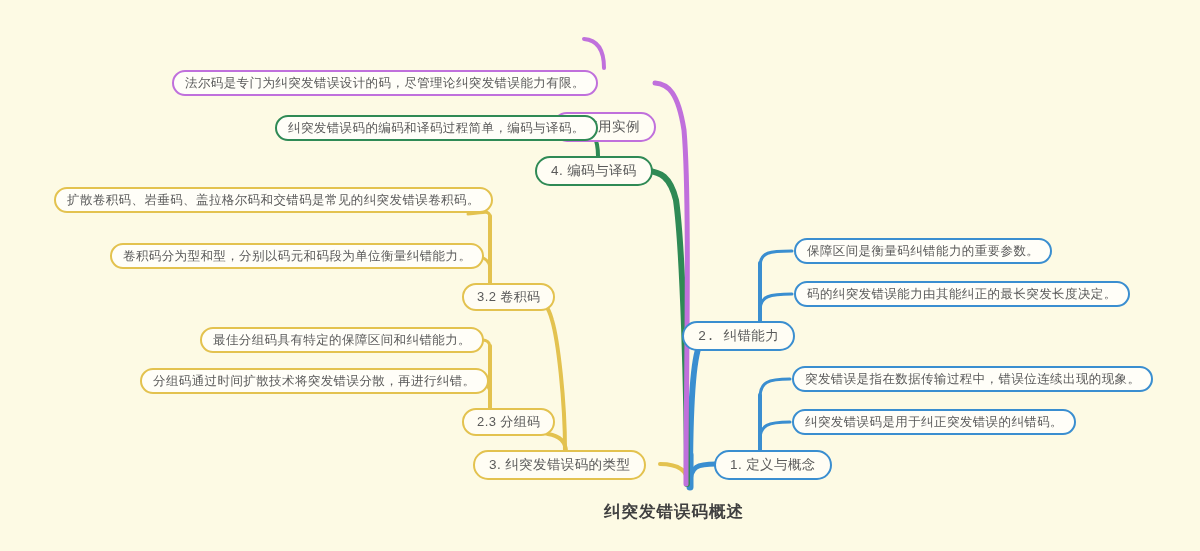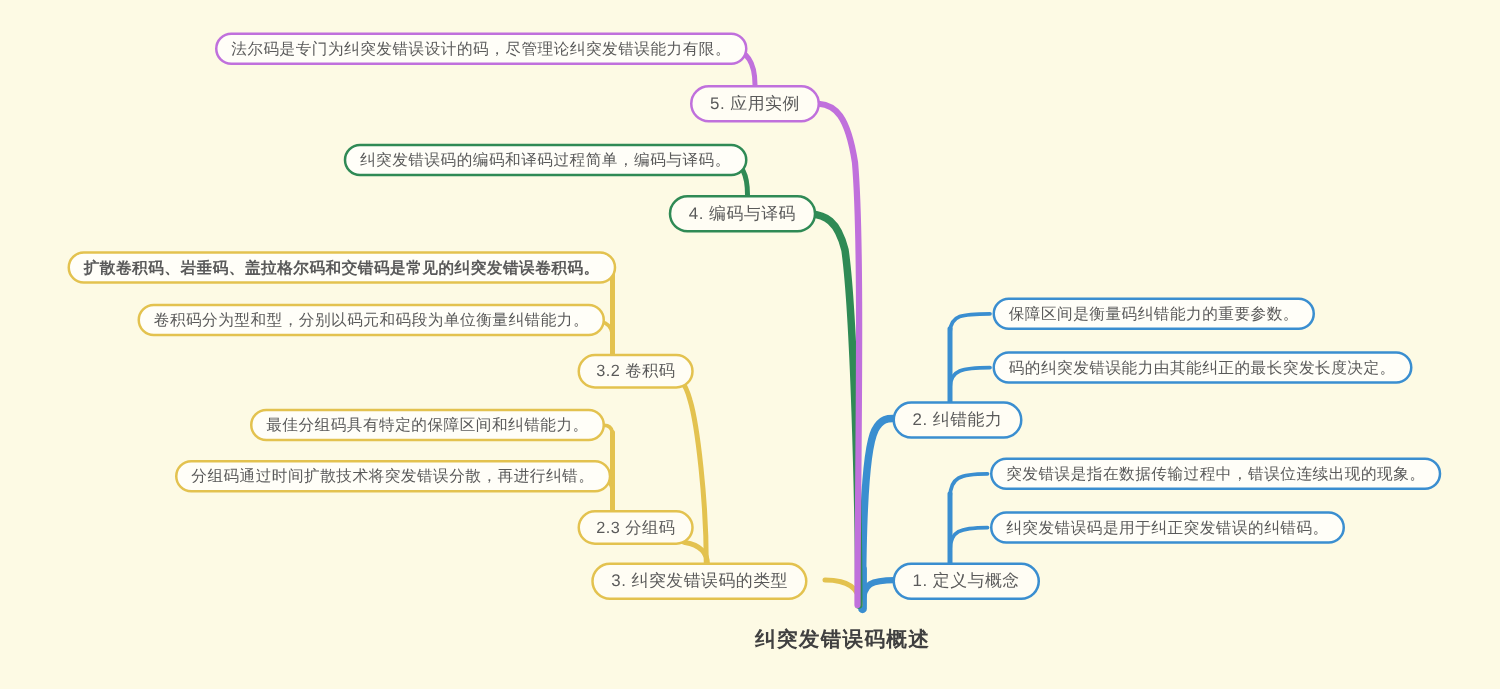--- a/index.html
+++ b/index.html
@@ -57,21 +57,21 @@
   .sub-box {
     height: 28px;
     border-radius: 14px;
     font-size: 13px;
     padding: 4px 13px;
     background: #fffdf4;
   }
   .c-blue   { border-color: #3a8ed0; }
   .c-gold   { border-color: #e3c24f; }
   .c-green  { border-color: #2f8a55; }
-  .c-purple { border-color: #c070dc; }
+  .c-purple { border-color: #c070dc; margin-top: 44px; }
 
   .root-title {
     position: absolute;
     font-size: 16.5px;
     font-weight: bold;
     color: #404040;
     letter-spacing: 1px;
     white-space: nowrap;
   }
 </style>
@@ -128,21 +128,21 @@
     <span>5. 应用实例</span>
   </div>
 
   <div class="node-box leaf-box c-green" style="left:275px; top:115px;">
     <span>纠突发错误码的编码和译码过程简单，编码与译码。</span>
   </div>
   <div class="node-box branch-box c-green" style="left:535px; top:156px;">
     <span>4. 编码与译码</span>
   </div>
 
-  <div class="node-box leaf-box c-gold" style="left:54px; top:201px;font-weight:bold;">
+  <div class="node-box leaf-box c-gold" style="left:54px; top:187px;">
     <span>扩散卷积码、岩垂码、盖拉格尔码和交错码是常见的纠突发错误卷积码。</span>
   </div>
   <div class="node-box leaf-box c-gold" style="left:110px; top:243px;text-align:center;">
     <span>卷积码分为型和型，分别以码元和码段为单位衡量纠错能力。</span>
   </div>
   <div class="node-box sub-box c-gold" style="left:462px; top:283px;">
     <span>3.2 卷积码</span>
   </div>
 
   <div class="node-box leaf-box c-gold" style="left:200px; top:327px;">
@@ -158,21 +158,21 @@
   <div class="node-box branch-box c-gold" style="left:473px; top:450px;">
     <span>3. 纠突发错误码的类型</span>
   </div>
 
   <div class="node-box leaf-box c-blue" style="left:794px; top:281px;">
     <span>码的纠突发错误能力由其能纠正的最长突发长度决定。</span>
   </div>
   <div class="node-box leaf-box c-blue" style="left:794px; top:238px;">
     <span>保障区间是衡量码纠错能力的重要参数。</span>
   </div>
-  <div class="node-box branch-box c-blue" style="left:714px; top:321px;">
+  <div class="node-box branch-box c-blue" style="left:682px; top:321px;font-family:Liberation Mono, monospace;">
     <span>2. 纠错能力</span>
   </div>
 
   <div class="node-box leaf-box c-blue" style="left:792px; top:366px;">
     <span>突发错误是指在数据传输过程中，错误位连续出现的现象。</span>
   </div>
   <div class="node-box leaf-box c-blue" style="left:792px; top:409px;">
     <span>纠突发错误码是用于纠正突发错误的纠错码。</span>
   </div>
   <div class="node-box branch-box c-blue" style="left:714px; top:450px;">

